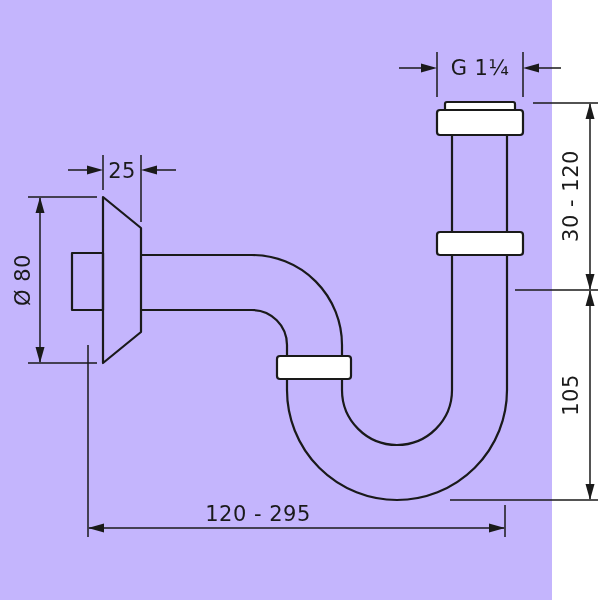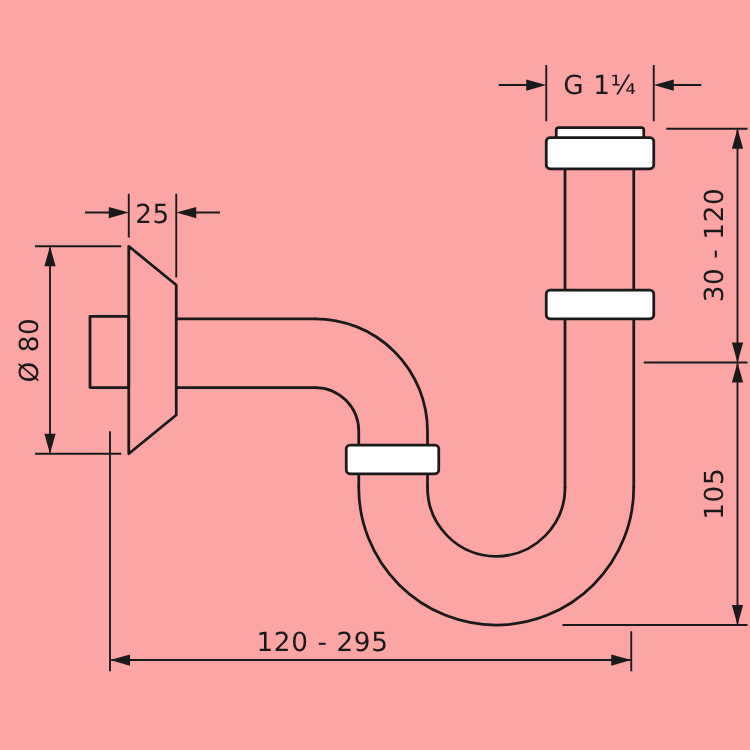--- a/index.html
+++ b/index.html
@@ -4,23 +4,23 @@
 <style>
   html, body {
     margin: 0;
     padding: 0;
     background: #ffffff;
     width: 600px;
     height: 600px;
     overflow: hidden;
   }
   .sheet {
-    width: 600px;
+    width: 552px;
     height: 600px;
-    background: #fca5a5;
+    background: #c4b5fd;
     position: relative;
   }
   svg { display: block; }
   .dim-label {
     font-family: "DejaVu Sans", "Liberation Sans", sans-serif;
     font-size: 21px;
     fill: #1a1a1a;
     letter-spacing: 0.5px;
   }
   .outline {

